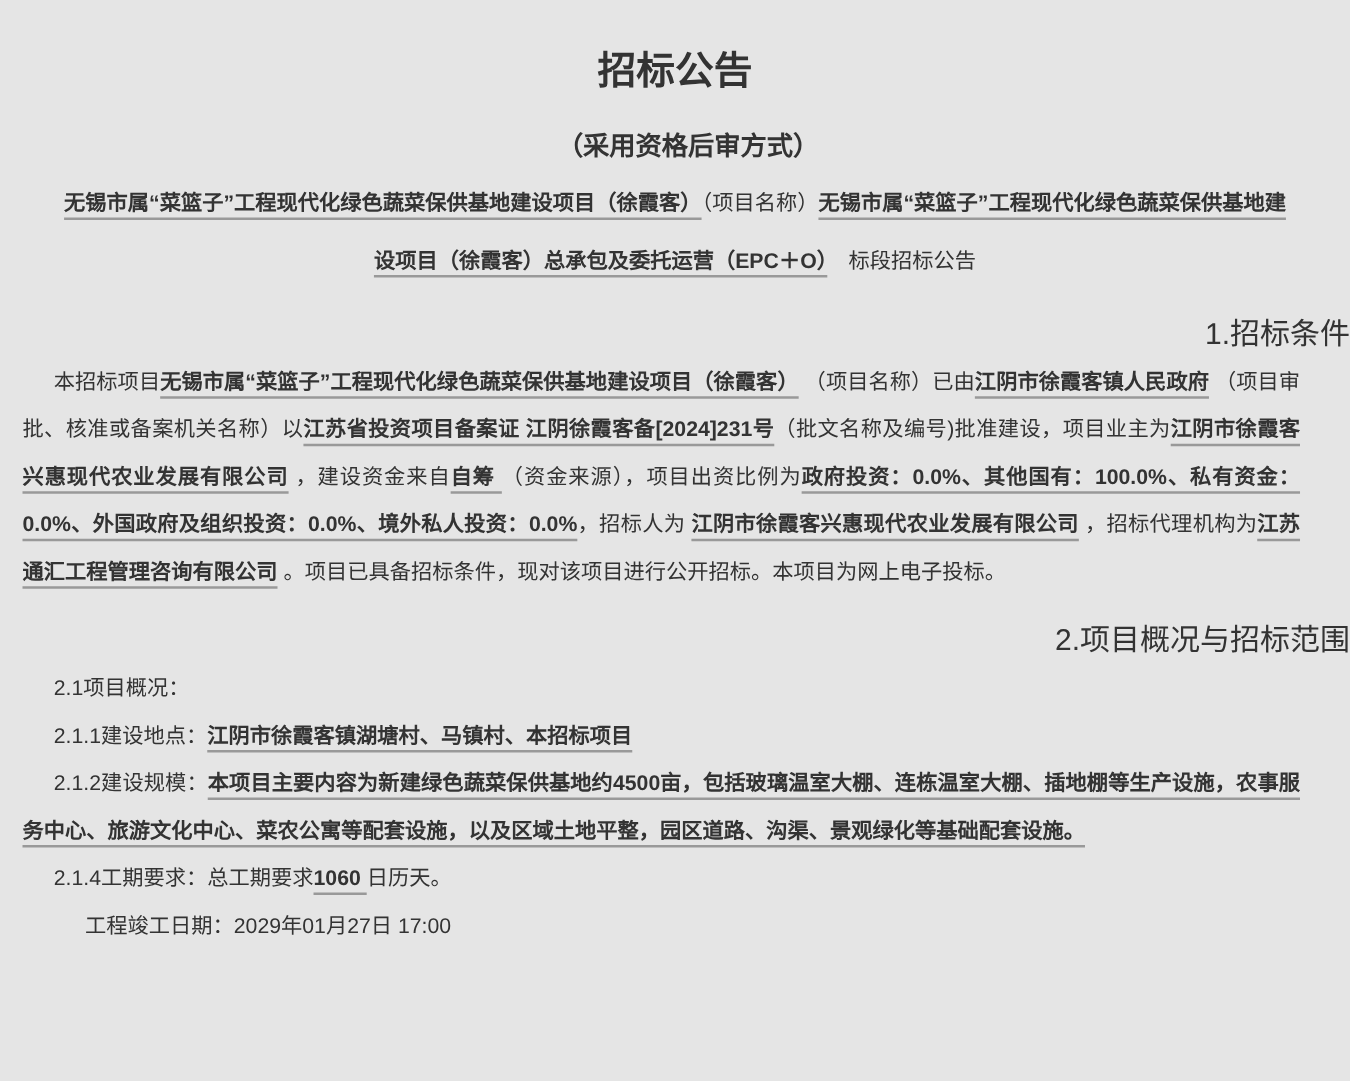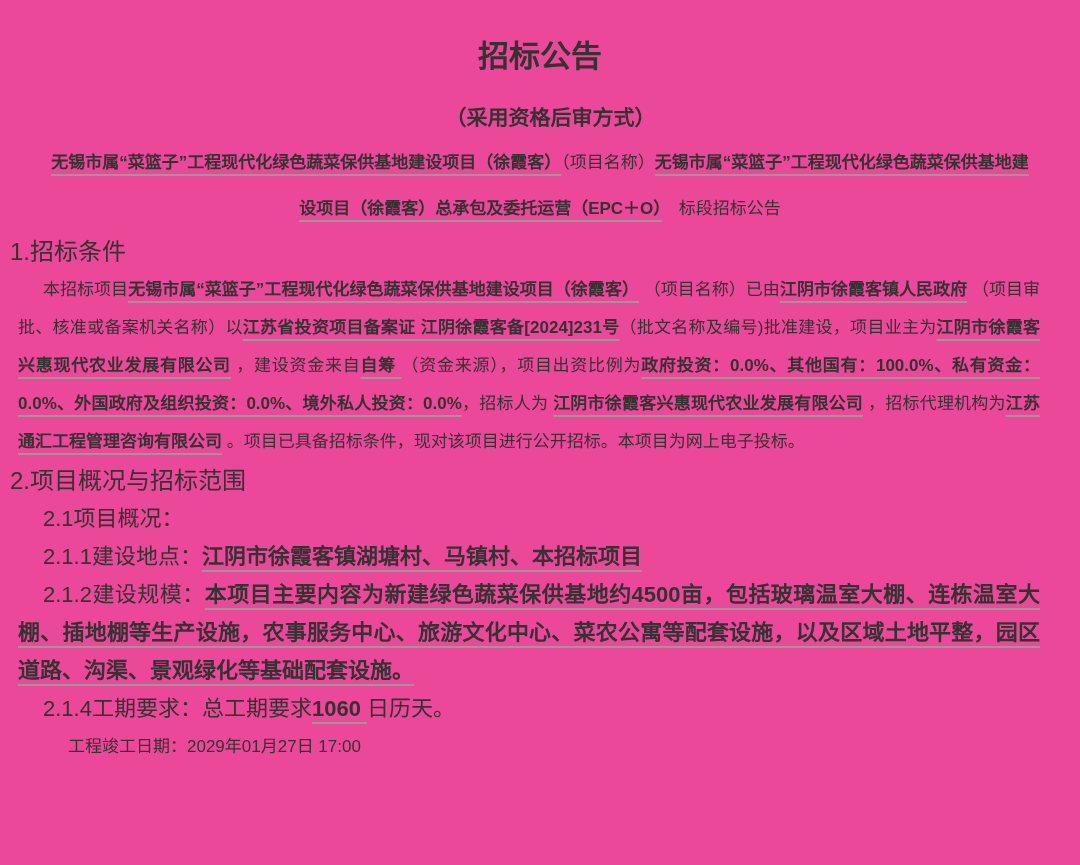--- a/index.html
+++ b/index.html
@@ -5,21 +5,21 @@
   html, body { margin: 0; padding: 0; background: #ffffff; }
   body {
     font-family: "Liberation Sans", "DejaVu Sans", sans-serif;
     color: #333333;
   }
   .page {
     position: relative;
     width: 1080px;
     height: 865px;
     overflow: hidden;
-    background: #ec4899;
+    background: #e5e5e5;
     box-sizing: border-box;
     padding-top: 38px;
   }
   .doc-title {
     margin: 0;
     font-size: 31px;
     line-height: 1.2;
     font-weight: 700;
     text-align: center;
     color: #333333;
@@ -34,37 +34,38 @@
     padding-left: 21px;
   }
   .project-name-para {
     margin: 10px 43px 0 43px;
     font-size: 17px;
     line-height: 46px;
     text-align: center;
     color: #333333;
   }
   .section-heading {
-    margin: 4px 0 4px 10px;
+    margin: 20px 0 4px 10px;
     font-size: 24px;
     line-height: 31px;
     font-weight: 400;
     color: #333333;
+    text-align: right;
   }
   .body-para {
     margin: 4px 40px 0 18px;
     font-size: 17px;
     line-height: 38px;
     text-align: justify;
     text-indent: 25px;
     color: #333333;
   }
   .sub-line {
     margin: 0 40px 0 18px;
-    font-size: 22px;
+    font-size: 17px;
     line-height: 38px;
     text-align: justify;
     text-indent: 25px;
     color: #333333;
   }
   .date-line {
     margin: 0 40px 0 68px;
     font-size: 17px;
     line-height: 38px;
     text-indent: 0;

